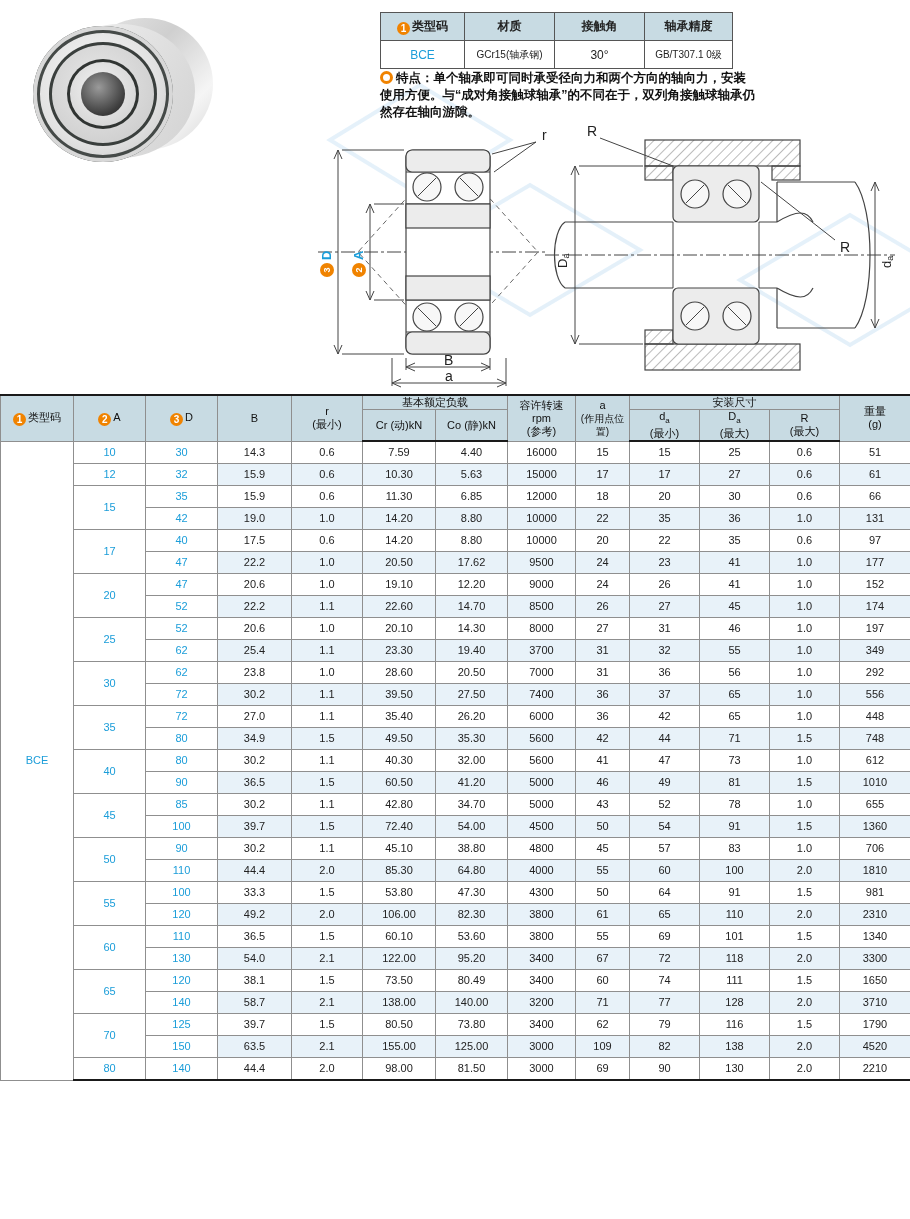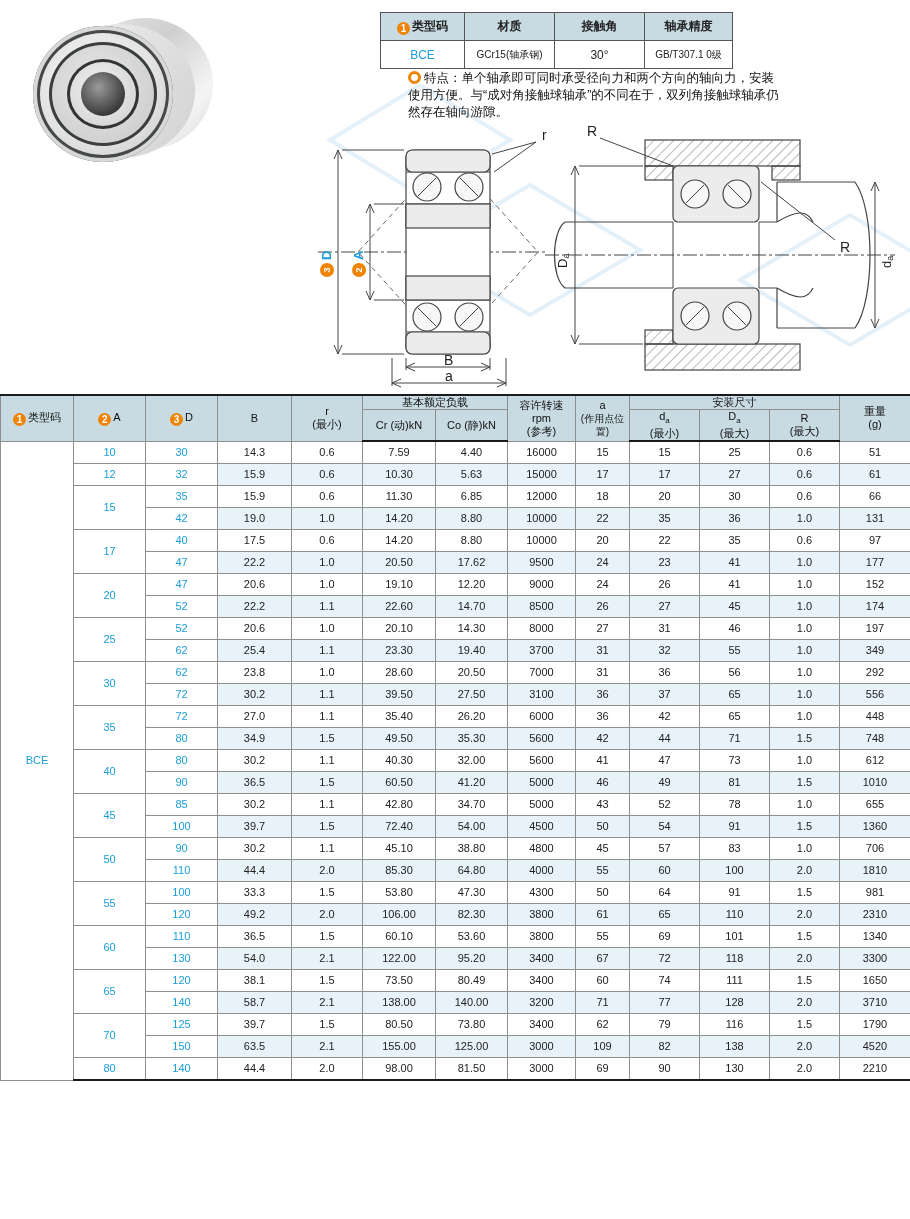--- a/index.html
+++ b/index.html
@@ -12,21 +12,21 @@
   .photo{left:15px;top:10px;width:205px;height:158px;}
   
   .info-table{left:380px;top:12px;width:352px;border-collapse:collapse;table-layout:fixed;}
   .info-table td{border:1px solid #555;text-align:center;font-size:12px;height:27px;padding:0;}
   .info-table tr.h td{background:#c8dbe3;font-weight:bold;}
   .blue{color:#1b9dd9;}
   .numcircle{display:inline-flex;width:13px;height:13px;border-radius:50%;background:#f08300;
              color:#fff;font-size:10px;font-weight:bold;align-items:center;justify-content:center;
              margin-right:2px;vertical-align:-2px;line-height:13px;}
   
-  .features{left:380px;top:70px;width:376px;font-size:12.5px;line-height:17px;font-weight:normal;color:#111;margin-left:28px;}
+  .features{left:380px;top:70px;width:376px;font-size:12.5px;line-height:17px;font-weight:bold;color:#111;}
   .feat-icon{display:inline-block;width:7px;height:7px;border:3px solid #f08300;border-radius:50%;
              background:#fff;margin-right:3px;vertical-align:-2px;}
   
   .draw-left{left:298px;top:120px;}
   .draw-right{left:545px;top:120px;}
   svg text{font-family:"Liberation Sans","DejaVu Sans",sans-serif;}
   
   .main-table{left:0;top:394px;width:910px;border-collapse:collapse;table-layout:fixed;}
   .main-table th,.main-table td{border:1px solid #8f8f8f;padding:0;text-align:center;font-weight:normal;}
   .main-table thead th{background:#c8dbe3;font-size:11px;line-height:13px;color:#111;}
@@ -423,21 +423,21 @@
           <td class="v">56</td>
           <td class="v">1.0</td>
           <td class="v">292</td>
         </tr>
         <tr class="alt">
           <td class="d-cell">72</td>
           <td class="v">30.2</td>
           <td class="v">1.1</td>
           <td class="v">39.50</td>
           <td class="v">27.50</td>
-          <td class="v">3100</td>
+          <td class="v">7400</td>
           <td class="v">36</td>
           <td class="v">37</td>
           <td class="v">65</td>
           <td class="v">1.0</td>
           <td class="v">556</td>
         </tr>
         <tr>
           <td class="a-cell" rowspan="2">35</td>
           <td class="d-cell">72</td>
           <td class="v">27.0</td>

